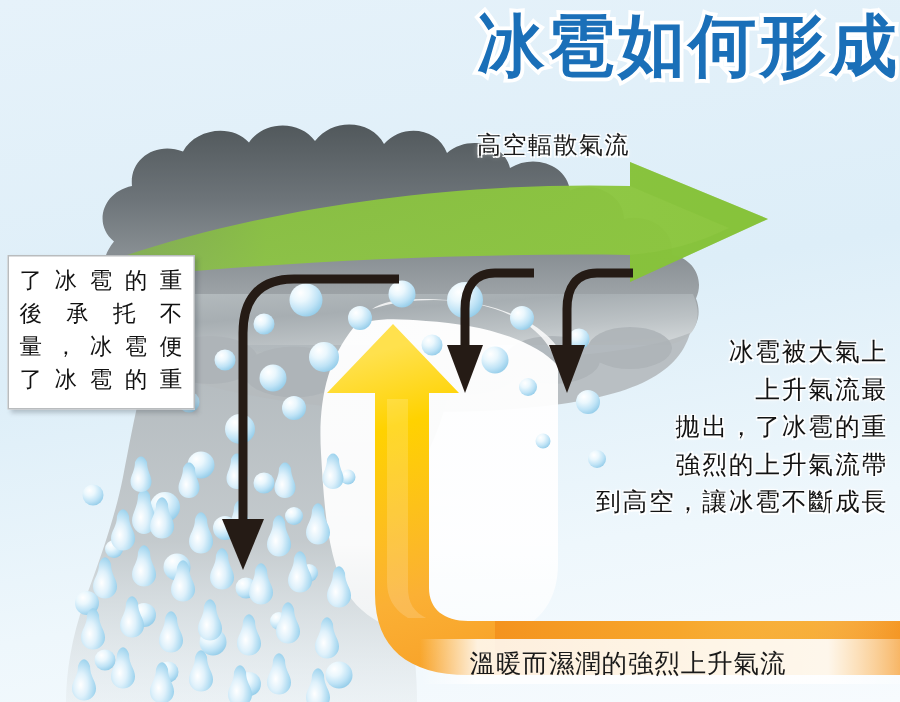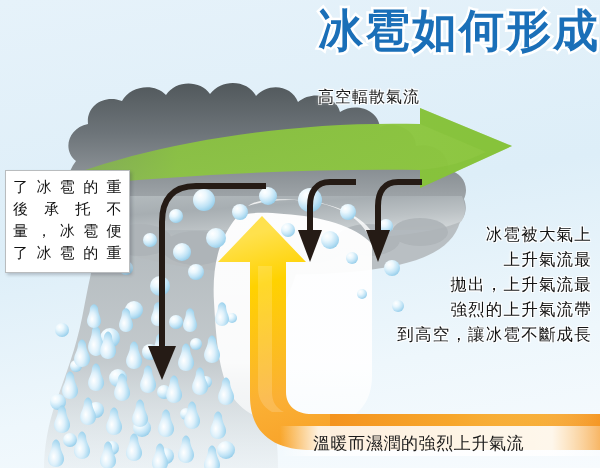--- a/index.html
+++ b/index.html
@@ -394,20 +394,20 @@
   <div id="callout-left">
     <div class="ct-line">了冰雹的重</div>
     <div class="ct-line">後承托不</div>
     <div class="ct-line">量，冰雹便</div>
     <div class="ct-line">了冰雹的重</div>
   </div>
 
   <div id="text-right">
     <div class="tr-line label-shadow">冰雹被大氣上</div>
     <div class="tr-line label-shadow">上升氣流最</div>
-    <div class="tr-line label-shadow">拋出，上升氣流最</div>
+    <div class="tr-line label-shadow">拋出，了冰雹的重</div>
     <div class="tr-line label-shadow">強烈的上升氣流帶</div>
     <div class="tr-line label-shadow">到高空，讓冰雹不斷成長</div>
   </div>
 
   <div class="label" id="label-updraft">溫暖而濕潤的強烈上升氣流</div>
 
 </div>
 
 </body></html>

